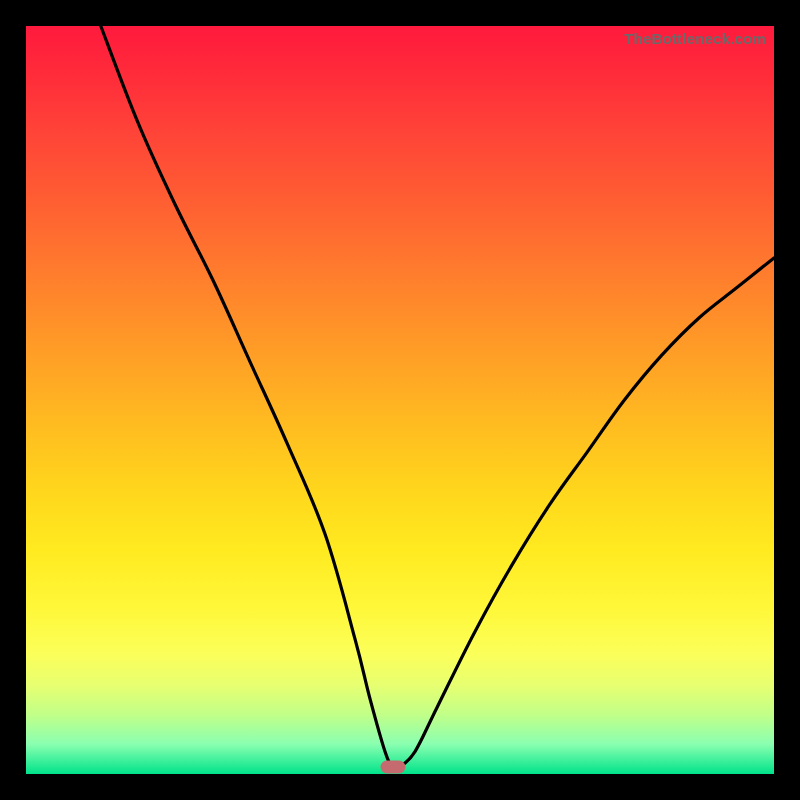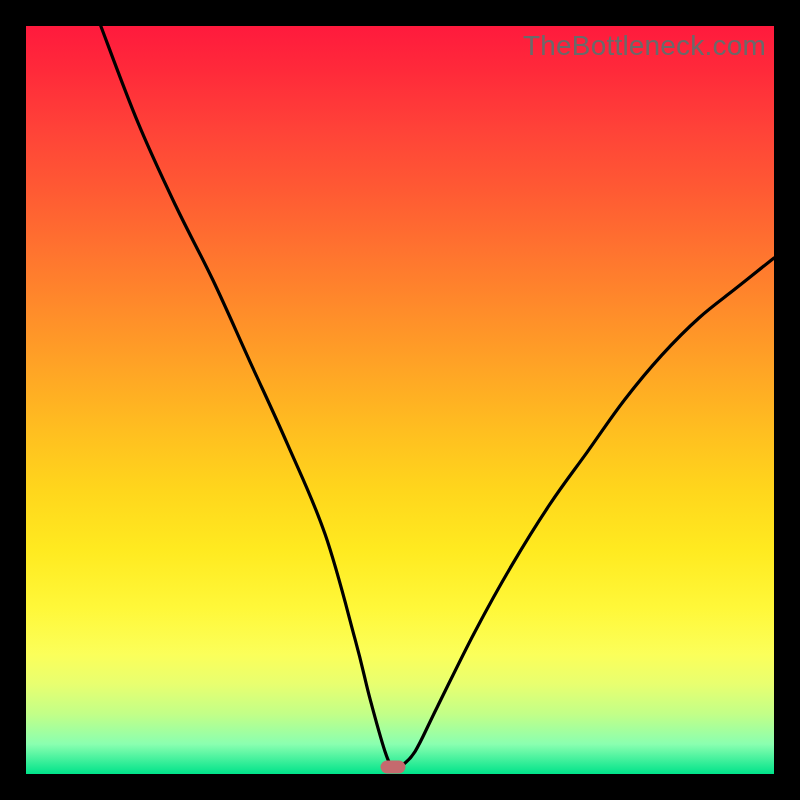--- a/index.html
+++ b/index.html
@@ -41,22 +41,22 @@
       #c2ff88 92%,
       #8affb0 96%,
       #00e38a 100%
     );
   }
   .watermark {
     position: absolute;
     top: 4px;
     right: 8px;
     color: #6a6a6a;
-    font-weight: 400;
-    font-size: 28px;
+    font-weight: 700;
+    font-size: 15px;
     letter-spacing: 0.2px;
     user-select: none;
   }
   svg.curve {
     position: absolute;
     left: 0;
     top: 0;
     width: 748px;
     height: 748px;
     overflow: visible;

